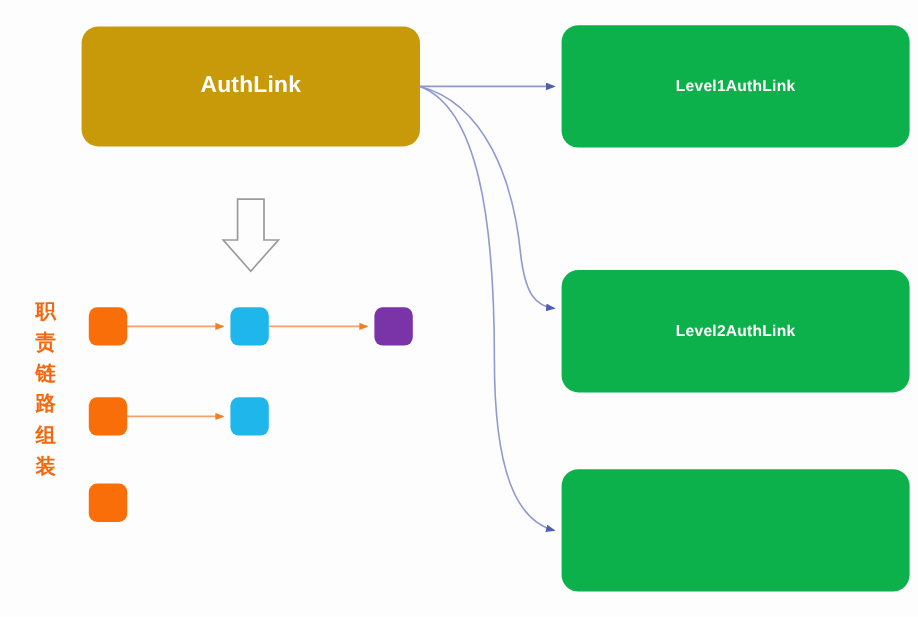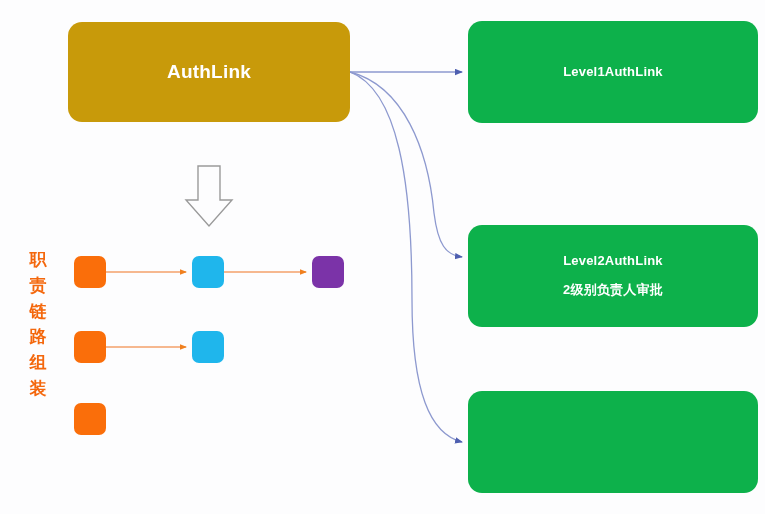--- a/index.html
+++ b/index.html
@@ -141,21 +141,20 @@
   <div class="node node-abstract" id="node-authlink">
     <span class="ln">AuthLink</span>
   </div>
 
   <div class="node node-level" id="node-level1">
     <span class="ln">Level1AuthLink</span>
   </div>
 
   <div class="node node-level" id="node-level2">
     <span class="ln">Level2AuthLink</span>
-    <span class="ln">2级别负责人审批</span>
   </div>
 
   <div class="node node-level" id="node-level3">
   </div>
 
   <div id="vertical-label">
     <span>职</span>
     <span>责</span>
     <span>链</span>
     <span>路</span>

